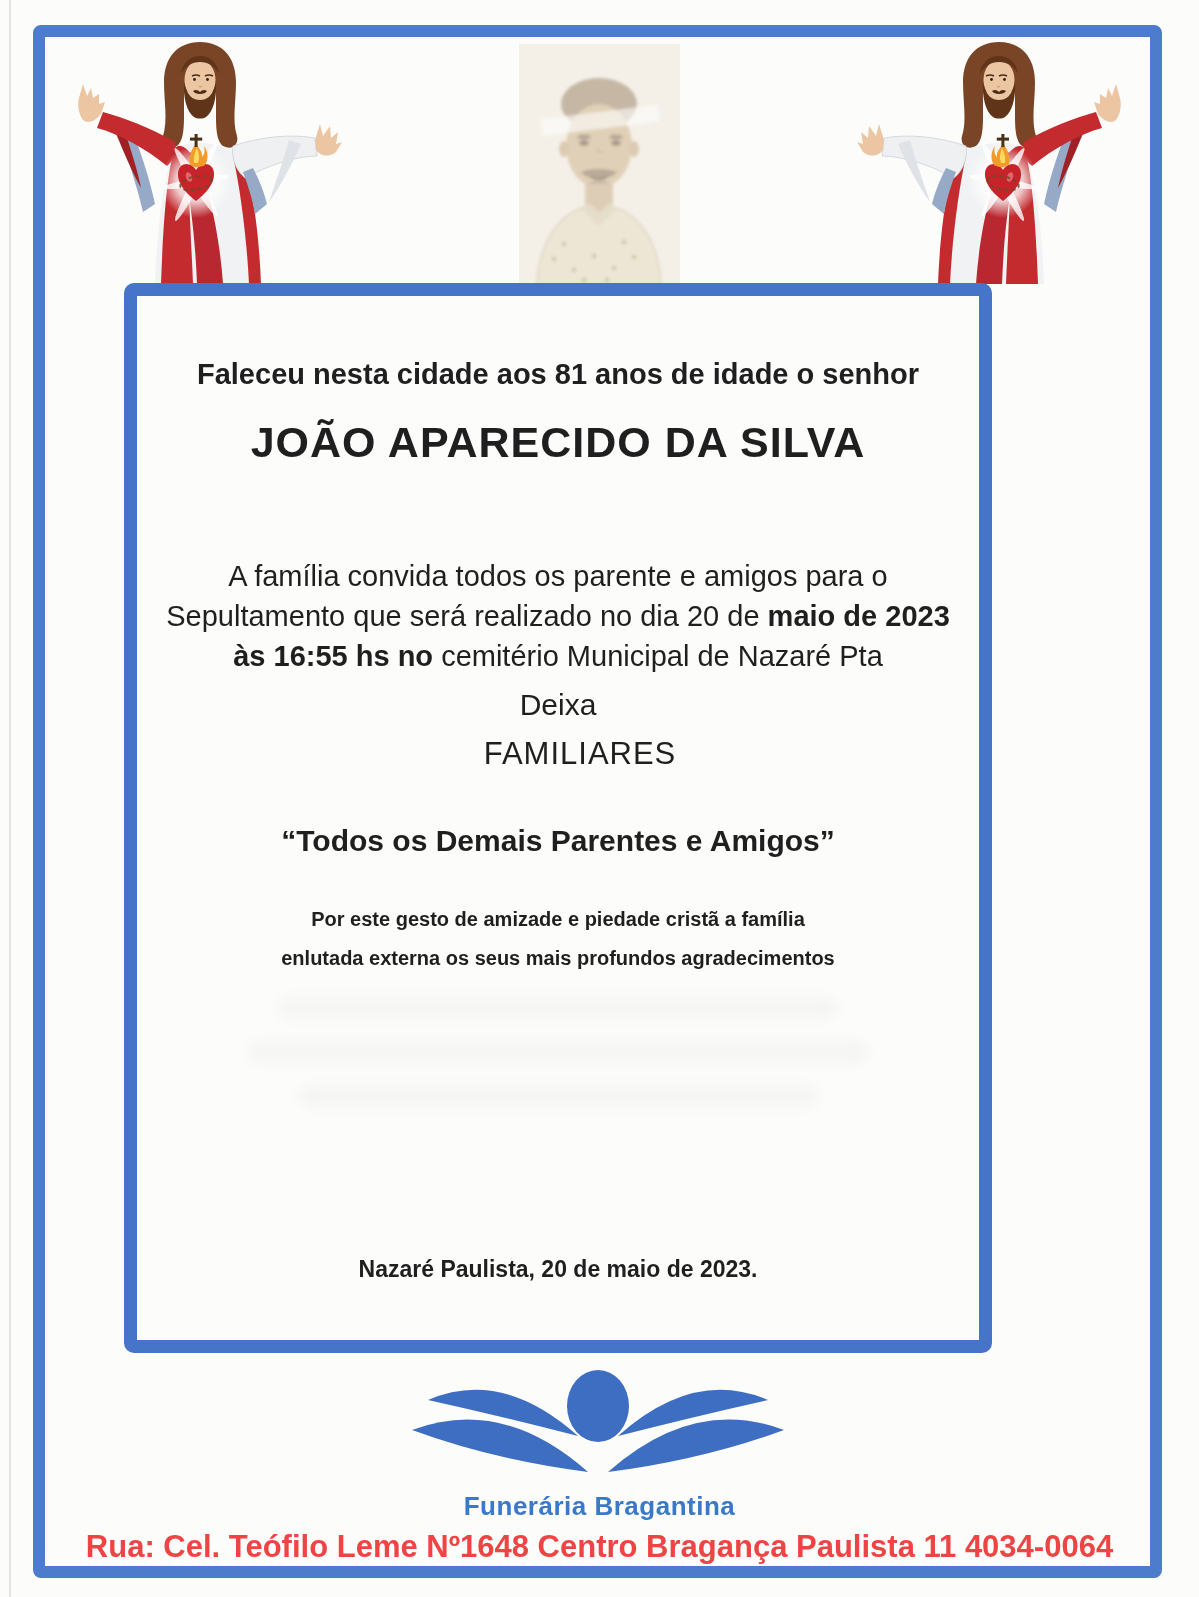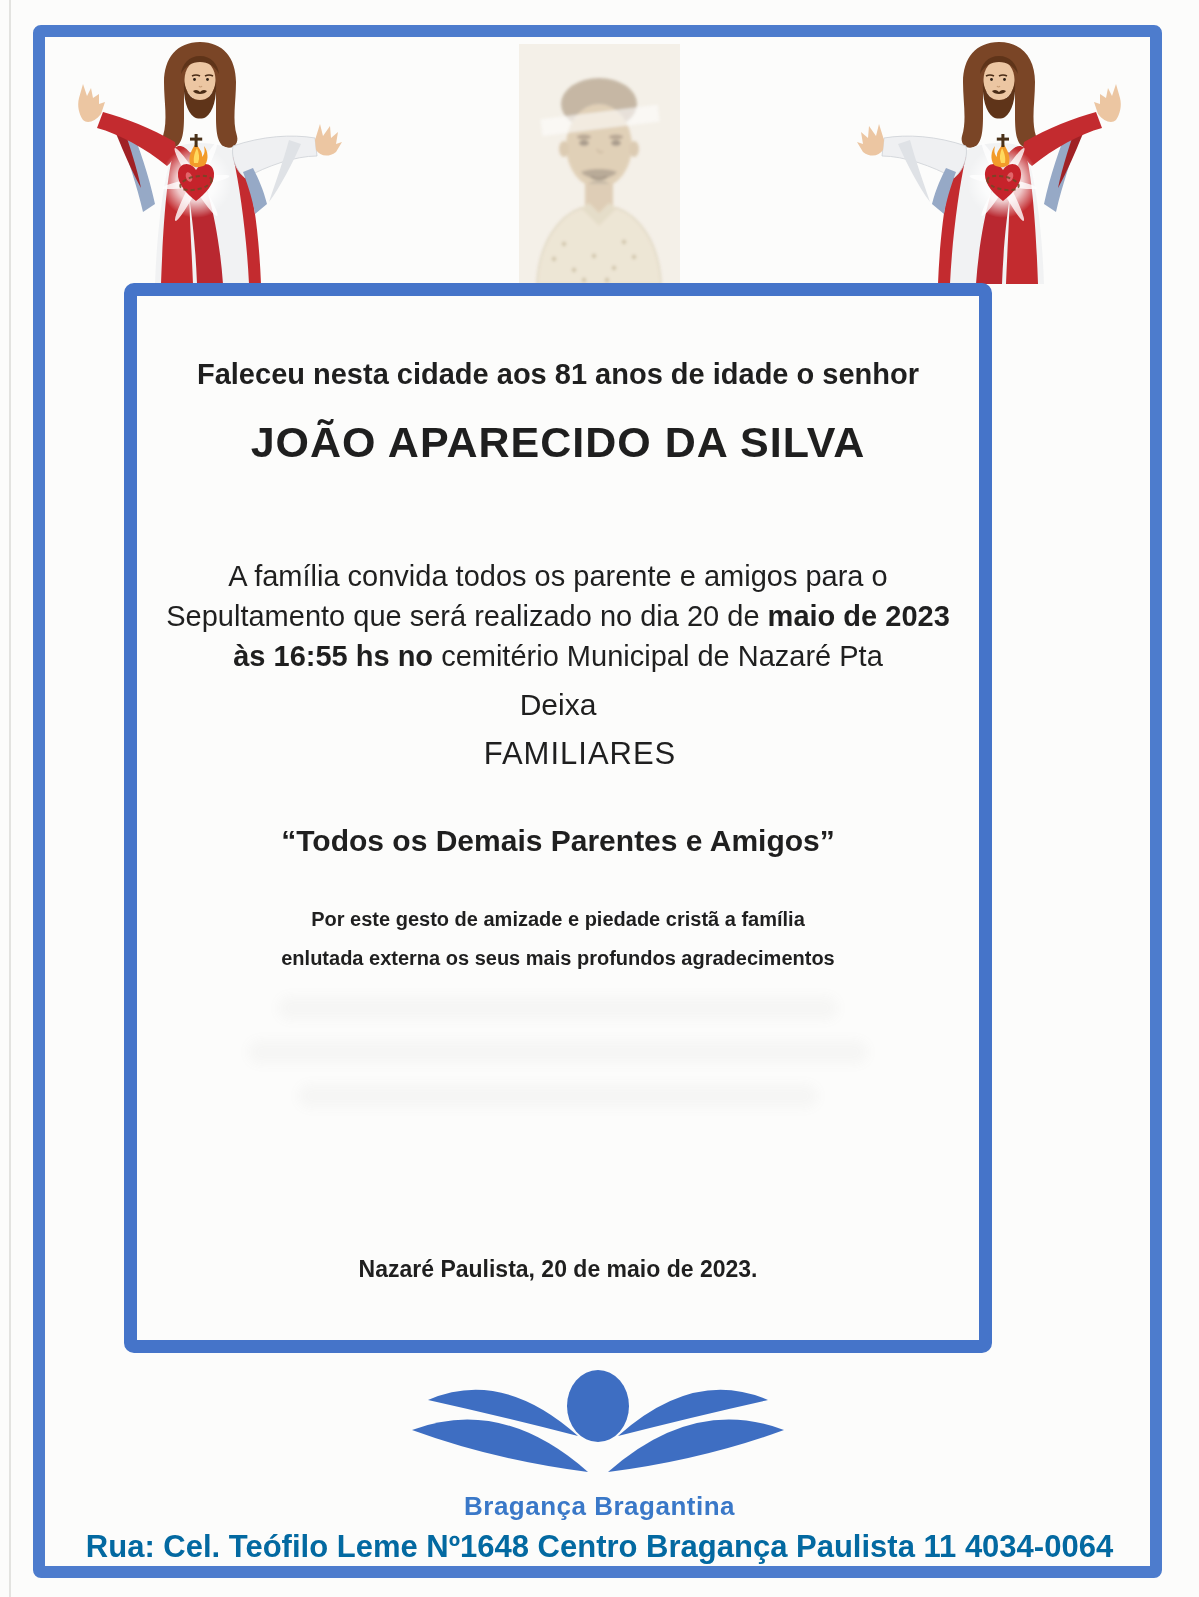--- a/index.html
+++ b/index.html
@@ -47,21 +47,21 @@
   .ghost1 { top:700px; width:560px; }
   .ghost2 { top:744px; width:620px; }
   .ghost3 { top:788px; width:520px; }
   .logo { position:absolute; left:402px; top:1366px; width:392px; height:118px; }
   .brand {
     position:absolute; left:0; right:0; top:1491px; text-align:center;
     font-size:26px; font-weight:bold; color:#3a78c8; letter-spacing:.5px;
   }
   .address {
     position:absolute; left:0; right:0; top:1529px; text-align:center;
-    font-size:31px; font-weight:bold; color:#0369a1; white-space:nowrap;
+    font-size:31px; font-weight:bold; color:#ef4444; white-space:nowrap;
   }
 </style>
 </head>
 <body>
 
 <div class="page">
 
   <div class="scan-line"></div>
 
   <div class="outer-frame"></div>
@@ -243,16 +243,16 @@
         <path d="M26,34 Q100,2 176,70 Q98,50 26,34 Z"></path>
         <path d="M10,64 Q100,30 186,106 Q92,94 10,64 Z"></path>
         <g transform="translate(392,0) scale(-1,1)">
           <path d="M26,34 Q100,2 176,70 Q98,50 26,34 Z"></path>
           <path d="M10,64 Q100,30 186,106 Q92,94 10,64 Z"></path>
         </g>
       </g>
     </svg>
   </div>
 
-  <div class="brand">Bragança Bragantina</div>
+  <div class="brand">Funerária Bragantina</div>
   <div class="address">Rua: Cel. Teófilo Leme Nº1648 Centro Bragança Paulista 11 4034-0064</div>
 
 </div>
 
 </body></html>

